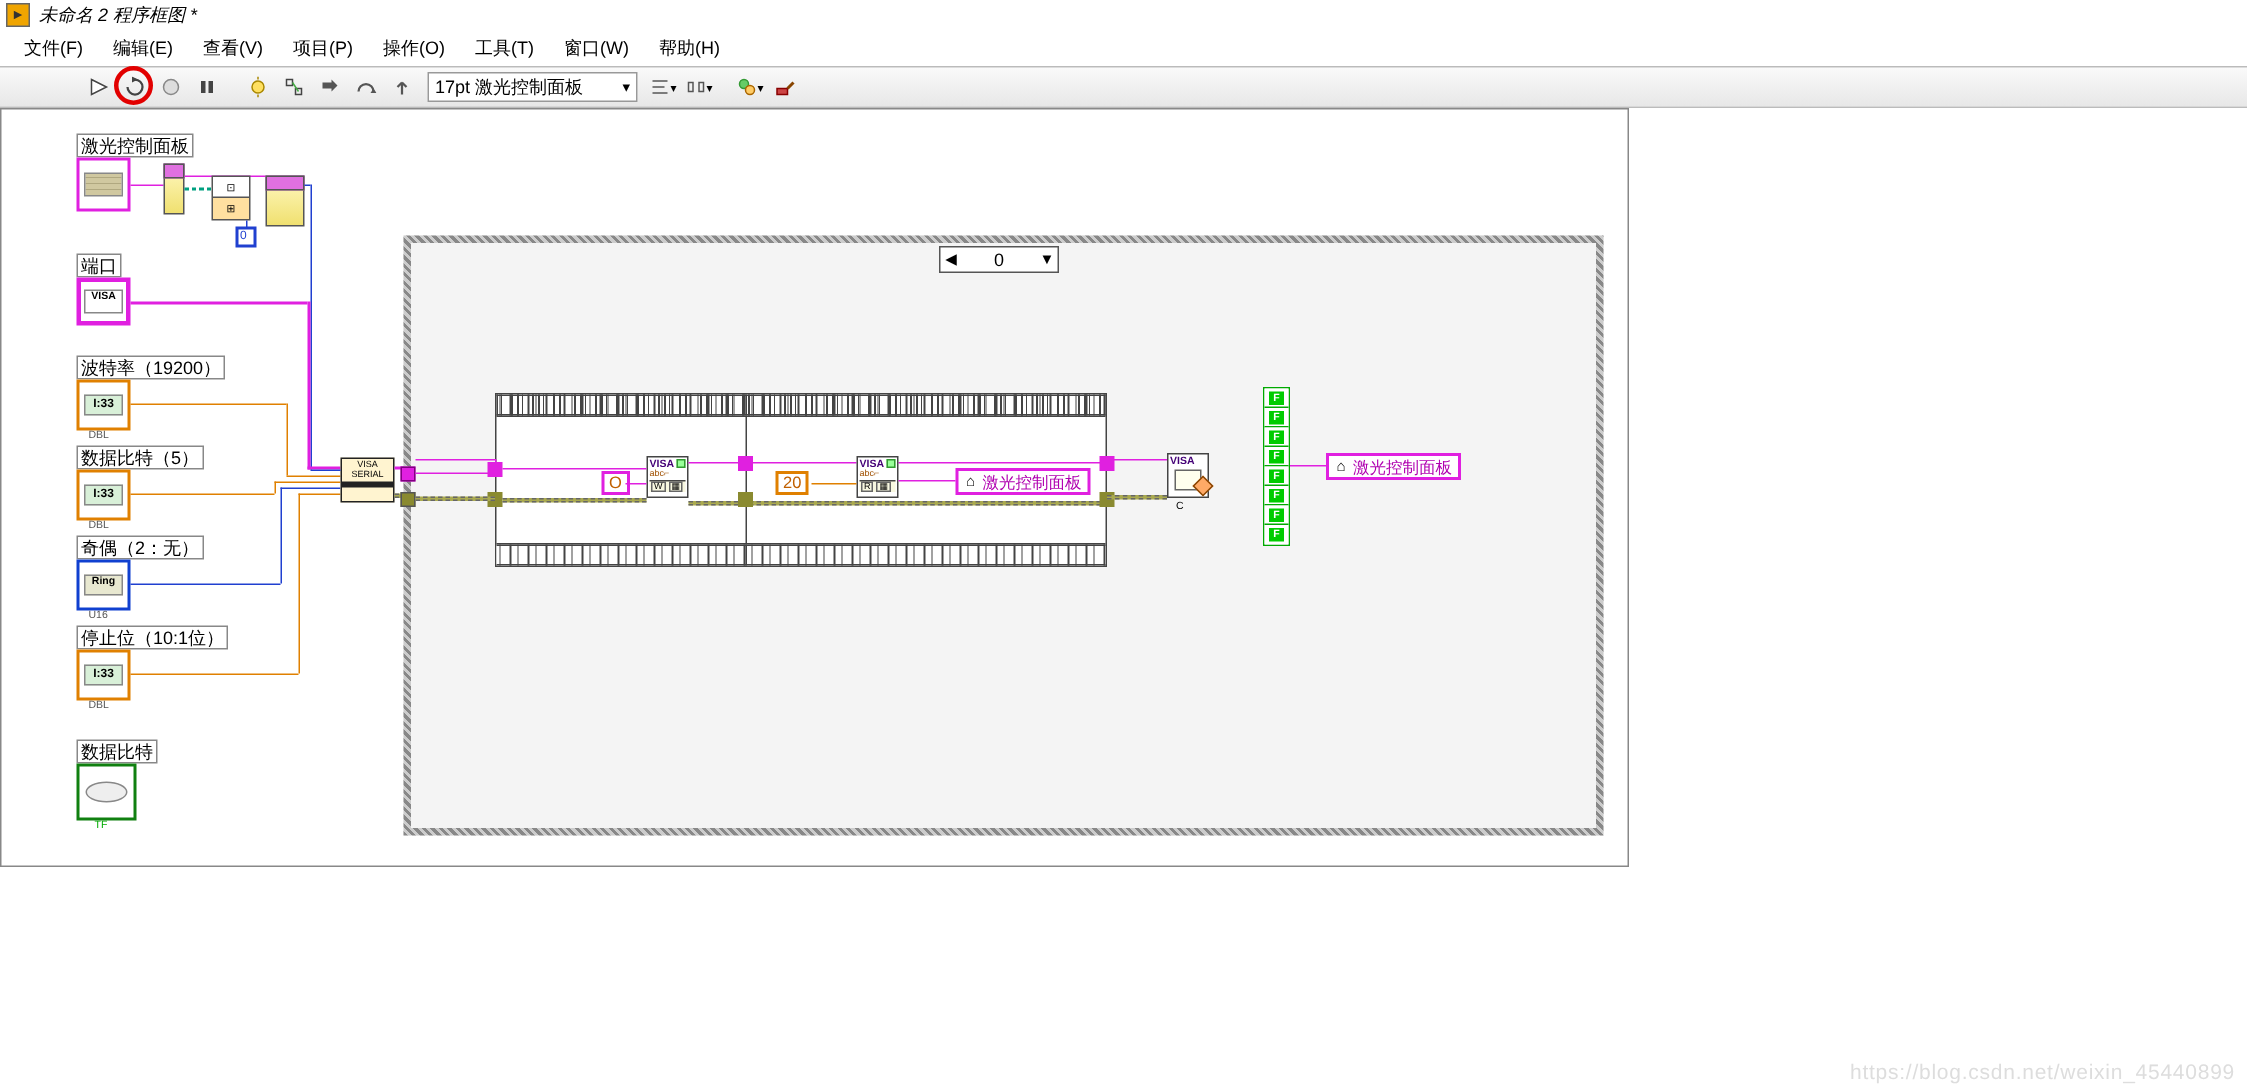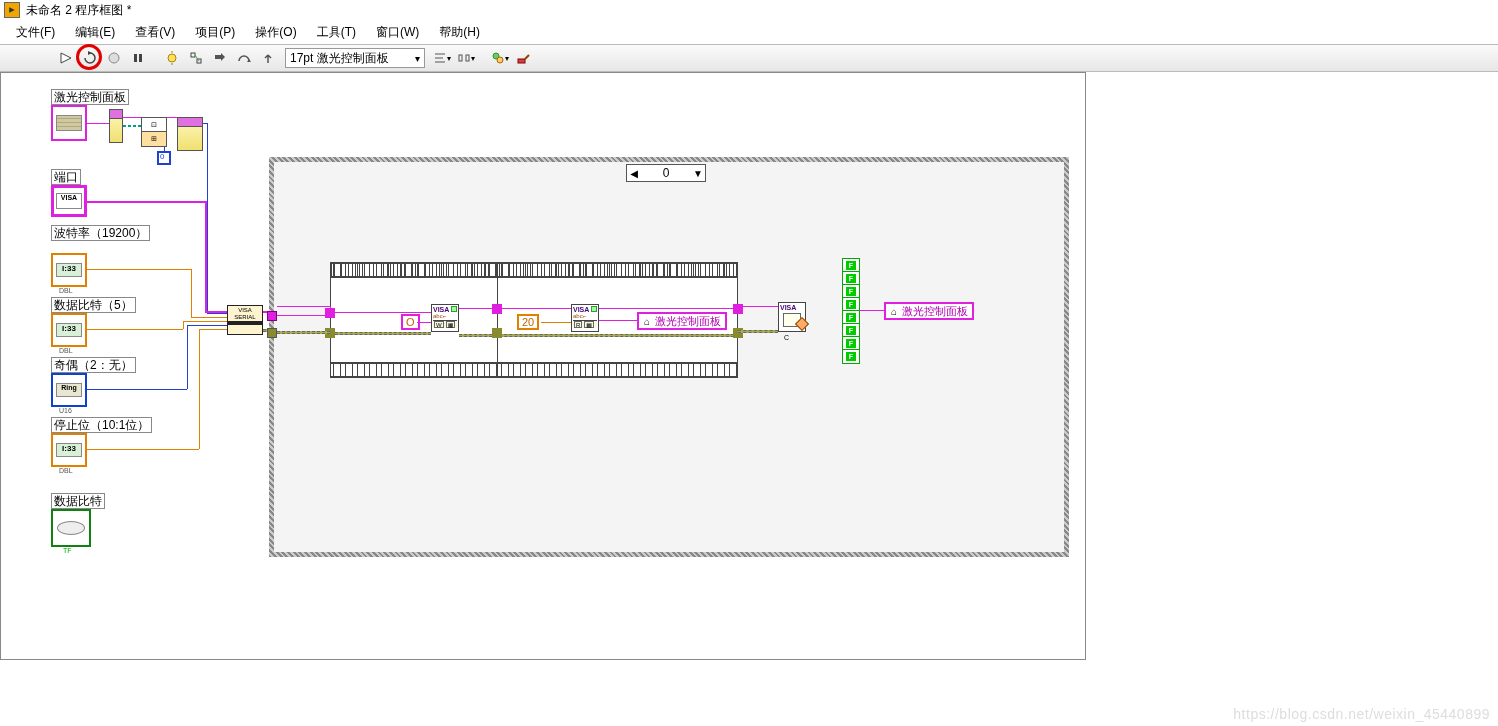--- a/index.html
+++ b/index.html
@@ -1,33 +1,33 @@
 <!DOCTYPE html>
 <html><head>
 <meta charset="utf-8">
 <style>
   * { box-sizing: border-box; margin: 0; padding: 0; }
   body { font-family: "Microsoft YaHei", Tahoma, sans-serif; font-size: 12px; background: #fff; width: 1498px; height: 726px; position: relative; overflow: hidden; }
 
-  .titlebar { height: 20px; background: #fff; display: flex; align-items: center; padding-left: 4px; }
+  .titlebar { height: 20px; background: #fff; display: flex; align-items: center; padding-left: 4px; font-style: italic; }
   .app-icon { width: 16px; height: 16px; background: #f0a500; border: 1px solid #666; display: flex; align-items: center; justify-content: center; margin-right: 6px; }
   .app-icon svg { transform: scale(0.7); }
   .title-text { font-size: 12px; }
 
   .menubar { height: 24px; background: #fff; display: flex; align-items: center; padding: 0 6px; }
   .menu-item { padding: 2px 10px; cursor: default; }
 
   .toolbar { height: 28px; background: linear-gradient(#fafafa,#e7e7e7); border-top: 1px solid #bbb; border-bottom: 1px solid #bbb; display: flex; align-items: center; padding: 0 40px 0 55px; gap: 2px; }
   .tool-btn { width: 22px; height: 22px; display: flex; align-items: center; justify-content: center; cursor: pointer; border: 1px solid transparent; }
   .font-select { height: 20px; border: 1px solid #999; background: #fff; padding: 0 18px 0 4px; display: flex; align-items: center; margin: 0 4px; position: relative; min-width: 140px; }
   .font-select::after { content: "▾"; position: absolute; right: 4px; font-size: 10px; }
 
   .red-circle { position: absolute; left: 76px; top: 44px; width: 26px; height: 26px; border: 3px solid #e20000; border-radius: 50%; pointer-events: none; z-index: 50; }
 
-  .canvas { position: relative; width: 1086px; height: 588px; border: 1px solid #888; background: #fff; left: 0; top: 0; }
+  .canvas { position: relative; width: 1086px; height: 506px; border: 1px solid #888; background: #fff; left: 0; top: 0; }
   .canvas-wrap { position: absolute; left: 0; top: 72px; }
 
   
   .ctrl-label { position: absolute; font-size: 12px; border: 1px solid #888; background: #fff; padding: 0 2px; line-height: 15px; height: 16px; white-space: nowrap; }
   .term { position: absolute; display: flex; align-items: center; justify-content: center; font-size: 9px; font-weight: bold; border: 2px solid; }
   .term-pink { border-color: #e020e0; background: #fff; width: 36px; height: 36px; }
   .term-pink .inner { width: 26px; height: 16px; border: 1px solid #888; background: #f0e8d8; }
   .term-orange { border-color: #e08000; background: #fff; width: 36px; height: 34px; }
   .term-orange .inner { width: 26px; height: 14px; border: 1px solid #888; background: #d8f0d8; font-size: 8px; text-align: center; }
   .term-blue { border-color: #1040d0; background: #fff; width: 36px; height: 34px; }
@@ -233,21 +233,21 @@
   <span class="ctrl-label" style="left:50px; top:16px">激光控制面板</span>
   <div class="term term-pink" style="left:50px; top:32px">
     <div class="inner" style="background:repeating-linear-gradient(0deg,#d0c8a0 0,#d0c8a0 3px,#b0a880 3px,#b0a880 4px)"></div>
   </div>
 
   <span class="ctrl-label" style="left:50px; top:96px">端口</span>
   <div class="term term-pink" style="left:50px; top:112px; width:36px;height:32px;border-width:3px">
     <div class="inner" style="font-size:7px;background:#fff;text-align:center">VISA</div>
   </div>
 
-  <span class="ctrl-label" style="left:50px; top:152px">波特率（19200）</span>
+  <span class="ctrl-label" style="left:50px; top:164px">波特率（19200）</span>
   <div class="term term-orange" style="left:50px; top:180px">
     <div class="inner">I:33</div>
   </div>
   <span class="sm-dbl" style="left:58px; top:214px">DBL</span>
 
   <span class="ctrl-label" style="left:50px; top:224px">数据比特（5）</span>
   <div class="term term-orange" style="left:50px; top:240px">
     <div class="inner">I:33</div>
   </div>
   <span class="sm-dbl" style="left:58px; top:274px">DBL</span>

